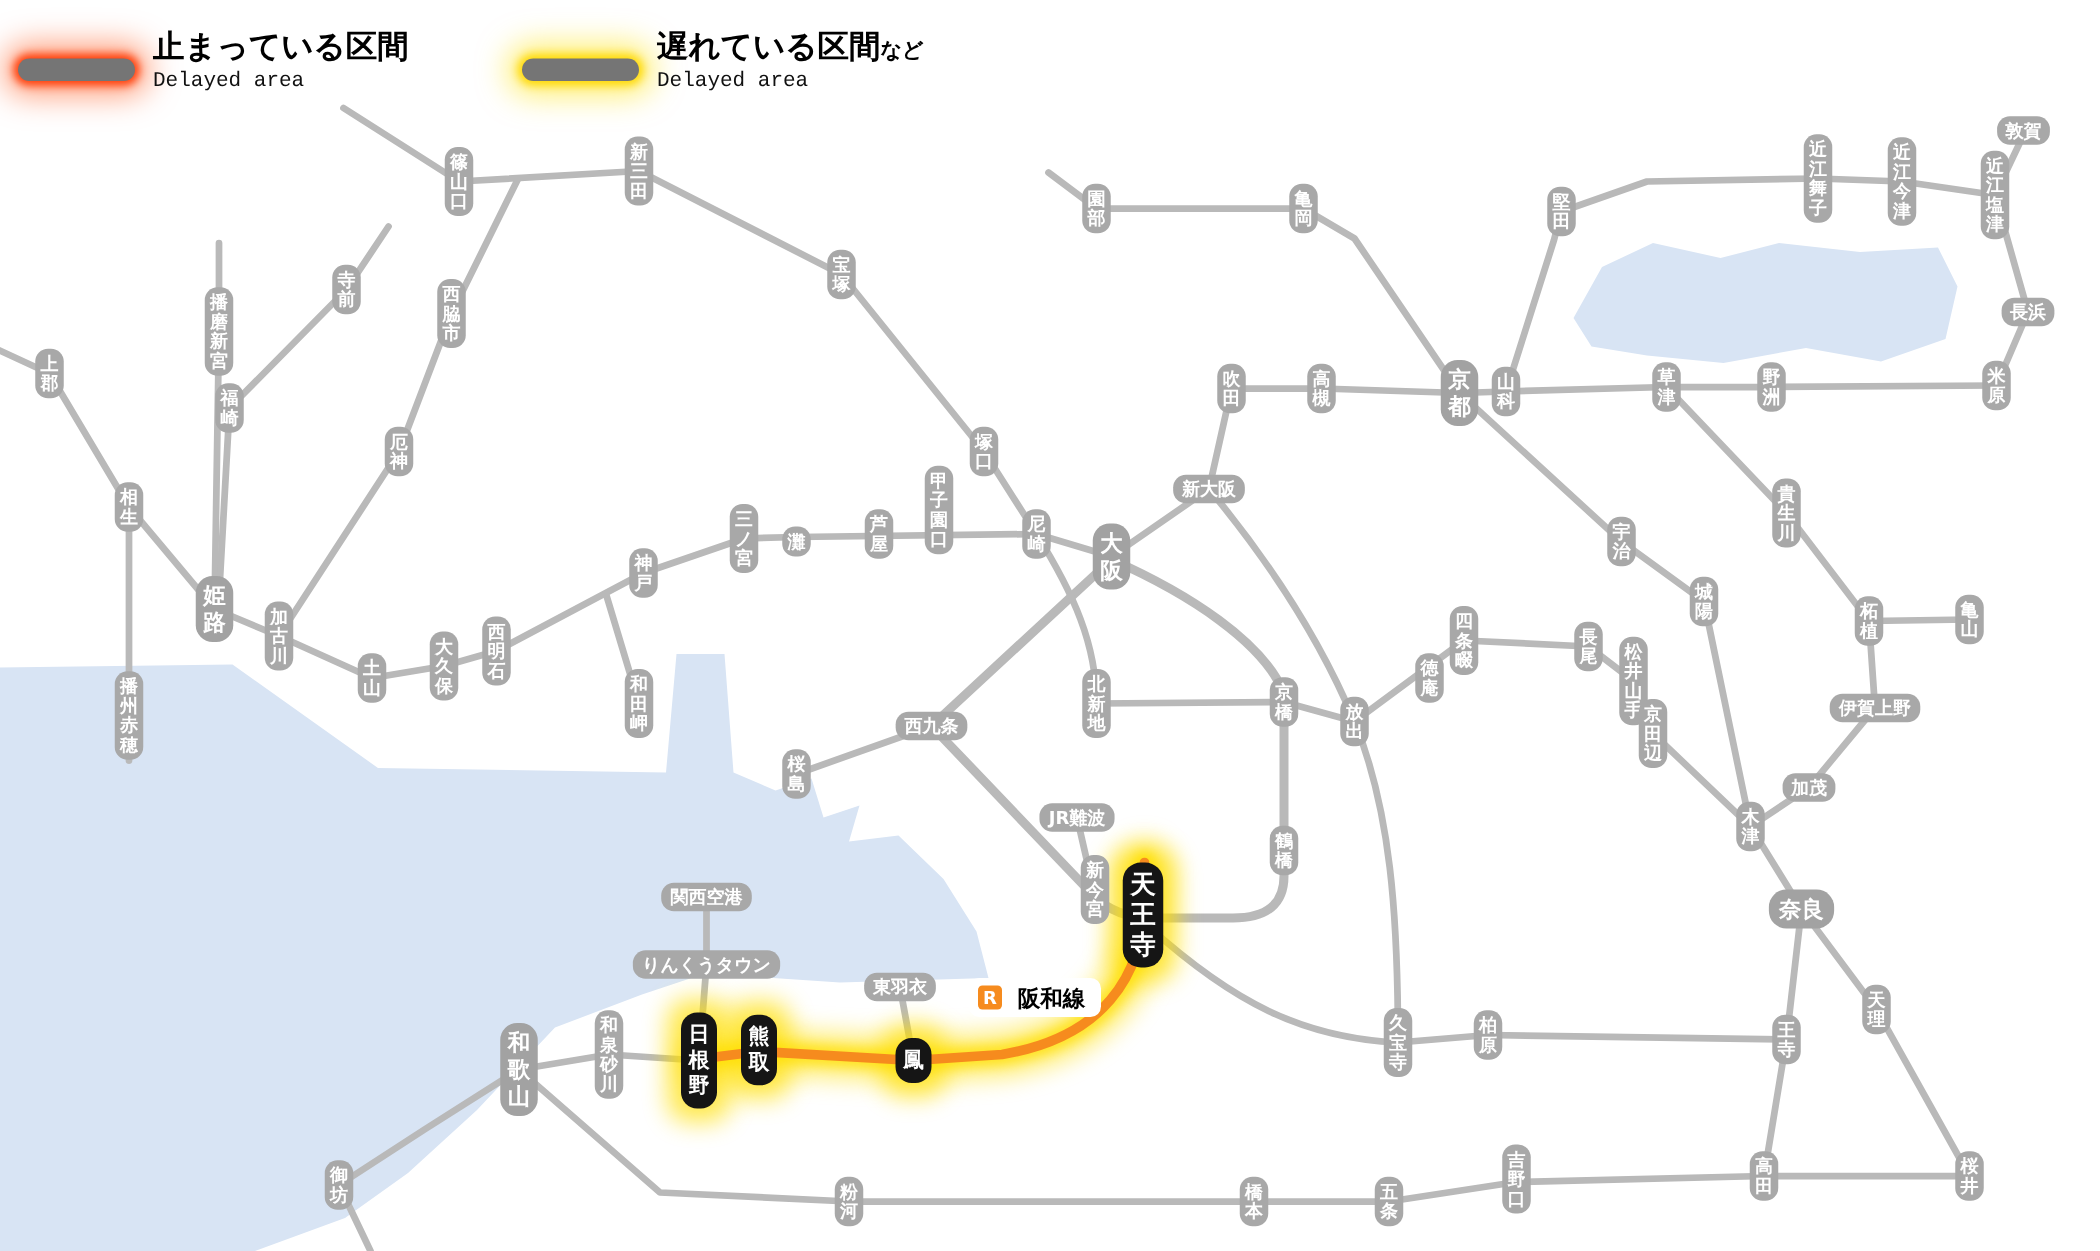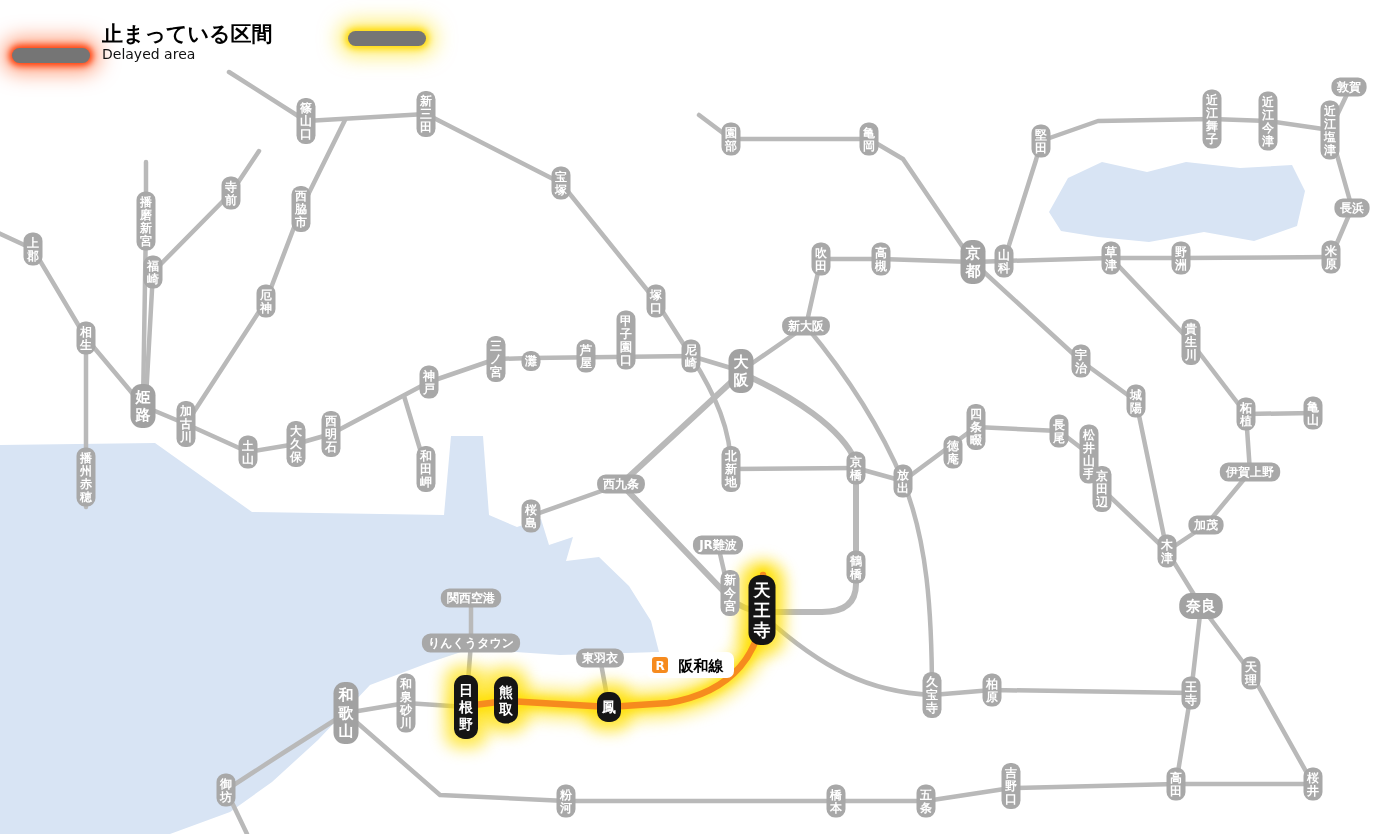--- a/index.html
+++ b/index.html
@@ -1,21 +1,21 @@
 <!DOCTYPE html>
 <html><head>
 <meta charset="utf-8">
 <style>
   html,body{margin:0;padding:0;background:#fff;}
   #stage{position:relative;width:1400px;height:834px;overflow:hidden;background:#fff;
          font-family:"DejaVu Sans","Liberation Sans",sans-serif;}
   #map-root{position:absolute;left:0;top:0;width:1400px;height:834px;}
   #map-root svg{display:block;}
   #map-root svg text{font-family:"DejaVu Sans","Liberation Sans",sans-serif;}
-  .legend-item{position:absolute;display:flex;gap:12px;align-items:flex-end;z-index:5;}
+  .legend-item{position:absolute;display:flex;gap:12px;align-items:center;z-index:5;font-family:Liberation Mono, monospace;}
   #legend-stopped{left:12px;top:22px;}
   #legend-delayed{left:348px;top:22px;}
   .legend-swatch{display:block;width:78px;height:15px;border-radius:8px;background:#757575;margin-top:9px;flex:0 0 auto;}
   .swatch-stopped{box-shadow:0 0 6px 3px rgba(255,55,0,0.95),0 0 20px 10px rgba(255,70,0,0.5);}
   .swatch-delayed{box-shadow:0 0 6px 3px rgba(255,216,0,0.95),0 0 20px 10px rgba(255,225,0,0.55);}
   .legend-ja{font-size:21px;font-weight:bold;color:#000;line-height:1.15;}
   .legend-ja-small{font-size:14px;font-weight:bold;}
   .legend-en{font-size:14px;color:#111;line-height:1.2;}
 </style>
 </head>
@@ -418,15 +418,19 @@
   <div class="legend-item" id="legend-stopped">
     <span class="legend-swatch swatch-stopped"></span>
     <div>
       <div class="legend-ja">止まっている区間</div>
       <div class="legend-en">Delayed area</div>
     </div>
   </div>
 
   <div class="legend-item" id="legend-delayed">
     <span class="legend-swatch swatch-delayed"></span>
+    <div>
+      <div class="legend-ja"><span>遅れている区間</span><span class="legend-ja-small">など</span></div>
+      <div class="legend-en">Delayed area</div>
+    </div>
   </div>
 
 </div>
 
 </body></html>

